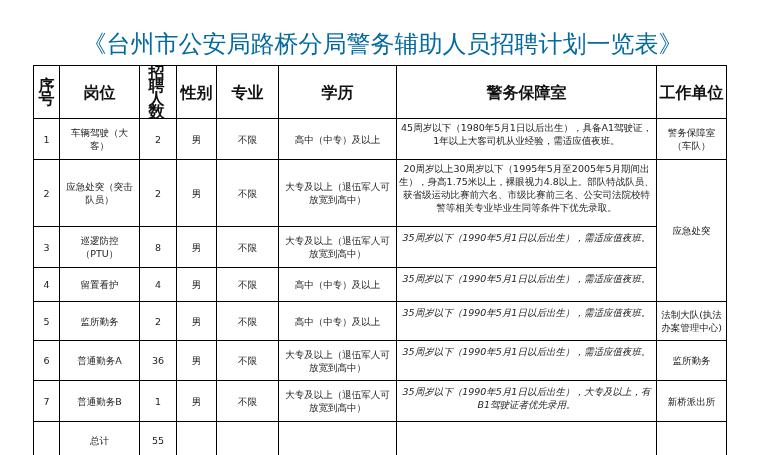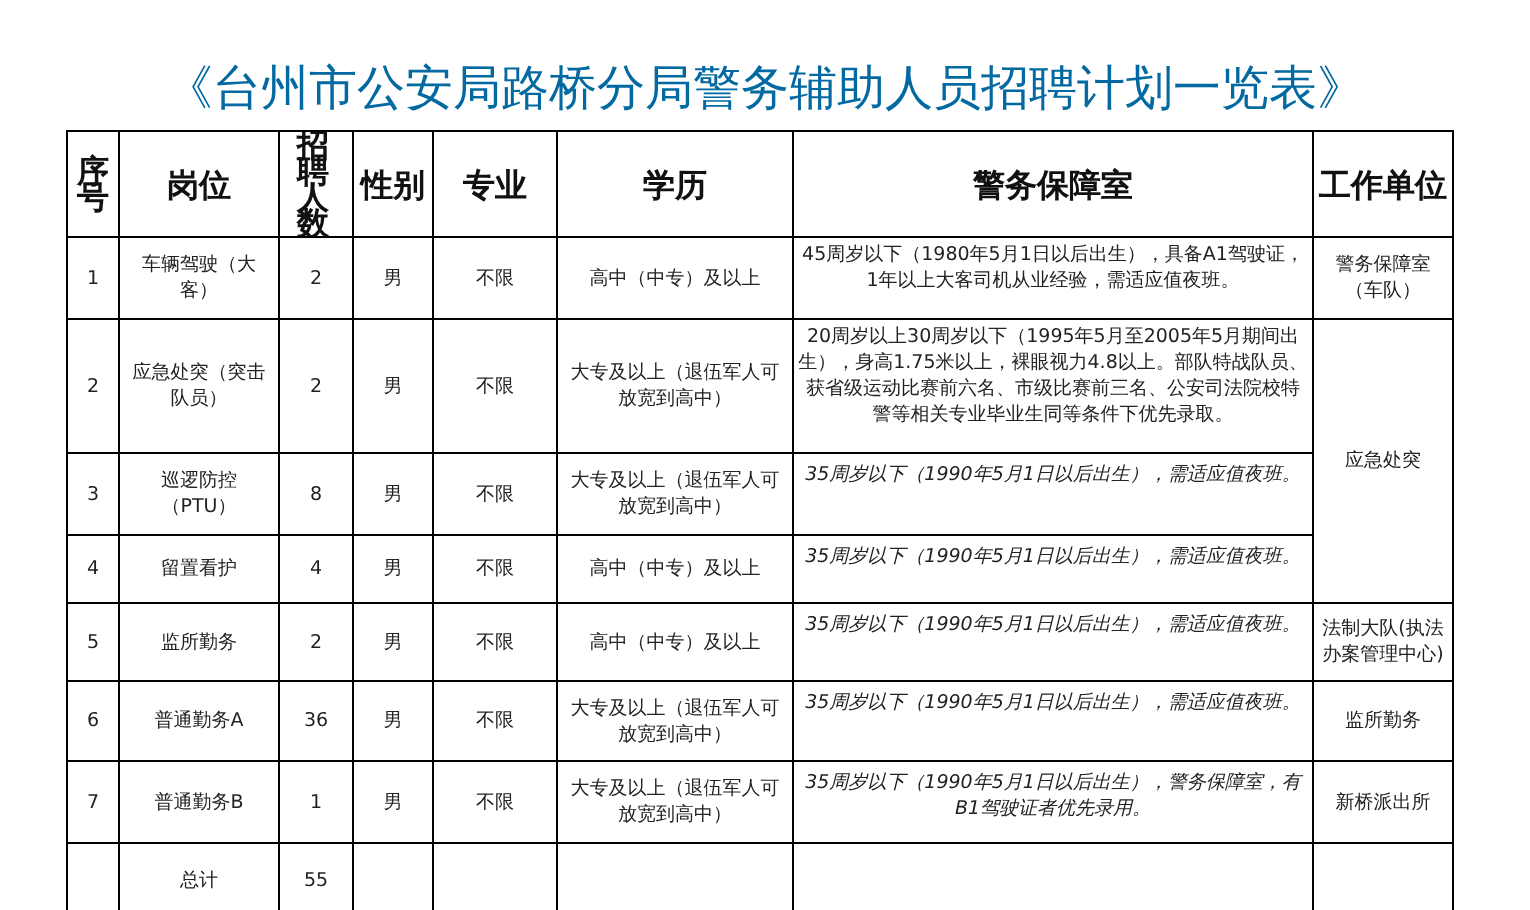--- a/index.html
+++ b/index.html
@@ -100,21 +100,21 @@
     <td class="req mid">35周岁以下（1990年5月1日以后出生），需适应值夜班。</td>
     <td>监所勤务</td>
   </tr>
   <tr style="height:41px">
     <td>7</td>
     <td>普通勤务B</td>
     <td>1</td>
     <td>男</td>
     <td>不限</td>
     <td>大专及以上（退伍军人可放宽到高中）</td>
-    <td class="req mid">35周岁以下（1990年5月1日以后出生），警务保障室，有B1驾驶证者优先录用。</td>
+    <td class="req mid">35周岁以下（1990年5月1日以后出生），大专及以上，有B1驾驶证者优先录用。</td>
     <td>新桥派出所</td>
   </tr>
   <tr style="height:37px">
     <td></td>
     <td>总计</td>
     <td>55</td>
     <td></td>
     <td></td>
     <td></td>
     <td></td>

